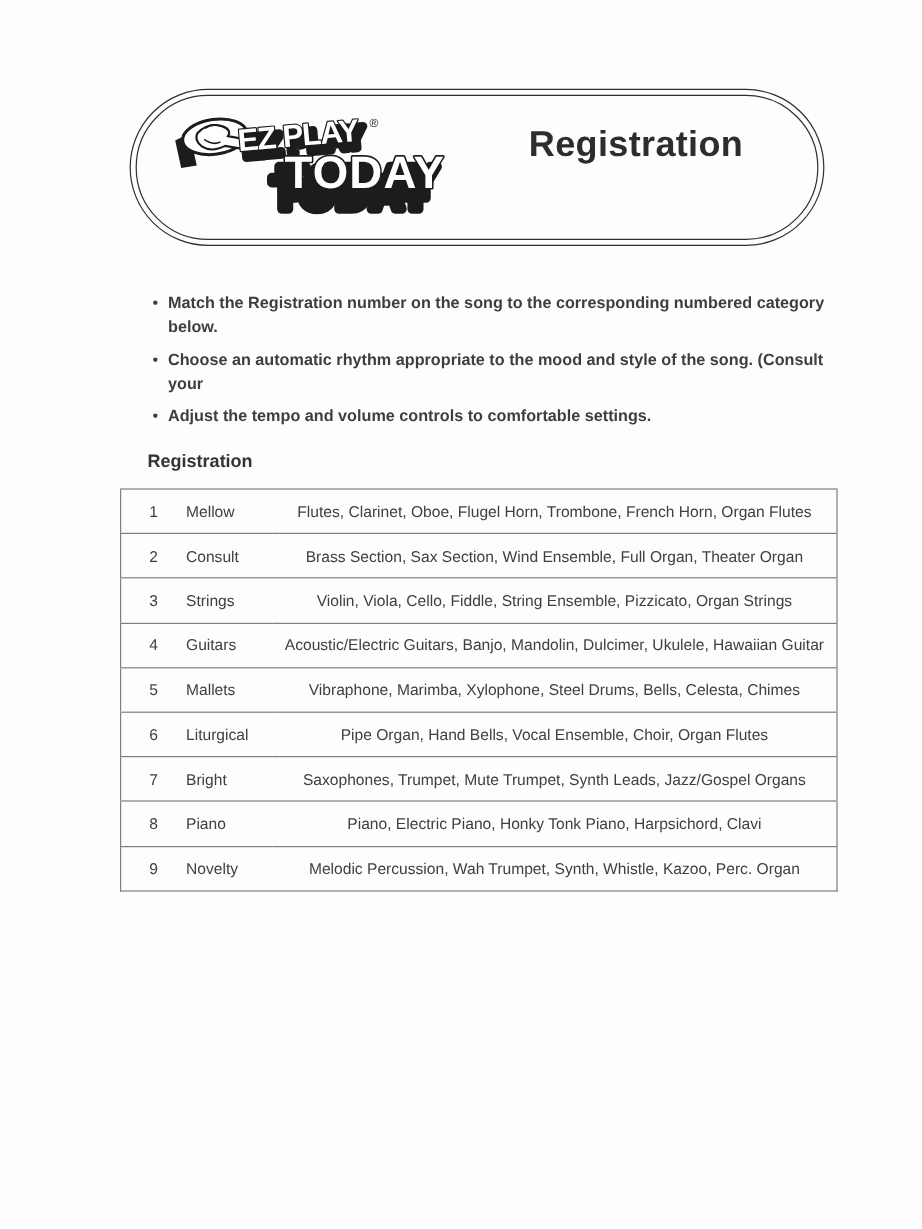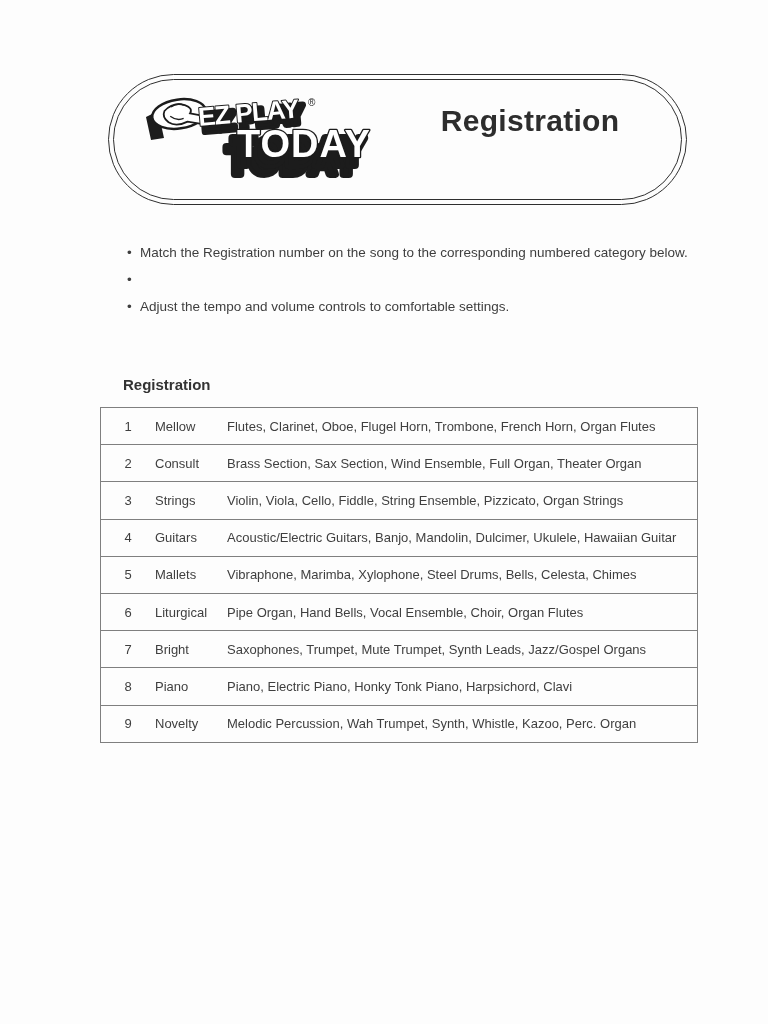--- a/index.html
+++ b/index.html
@@ -30,40 +30,40 @@
     color: #2d2d2d; letter-spacing: 0.3px;
   }
 
   
   .bullets {
     position: absolute; left: 127px; top: 243px; width: 570px;
     font-size: 13.5px; line-height: 20px; color: #3e3e3e;
   }
   .bullet { display: flex; margin-bottom: 7px; }
   .bullet-marker { width: 13px; flex: none; }
-  .bullet-lines { flex: 1; }
+  .bullet-lines { flex: 1; font-weight: bold; }
 
   
   .reg-heading {
     position: absolute; left: 123px; top: 376px;
     font-size: 15px; font-weight: bold; color: #333333;
   }
 
   
   .reg-table {
     position: absolute; left: 100px; top: 407px; width: 598px;
     border-collapse: collapse;
     font-size: 13px; color: #3f3f3f;
   }
   .reg-table, .reg-table td { border: 0; }
   .reg-table { border: 1px solid #7f7f7f; }
   .reg-table td { border-top: 1px solid #7f7f7f; height: 36.2px; padding: 0; }
   .td-num  { width: 54px; text-align: center; }
   .td-cat  { width: 72px; }
-  .td-instr { border-left: 1px solid #7f7f7f; padding-left: 13px; }
+  .td-instr { border-left: 1px solid #7f7f7f; padding-left: 13px; text-align: center; }
 </style>
 </head>
 <body>
 
 <div class="page">
 
   <div class="header-box">
     <div class="header-box-inner"></div>
 
     <svg class="logo-svg" width="300" height="118" viewBox="0 0 300 118">
@@ -97,20 +97,21 @@
   <div class="bullets">
     <div class="bullet">
       <span class="bullet-marker">•</span>
       <span class="bullet-lines">
         <div>Match the Registration number on the song to the corresponding numbered category below.</div>
       </span>
     </div>
     <div class="bullet">
       <span class="bullet-marker">•</span>
       <span class="bullet-lines">
+        <div>Choose an automatic rhythm appropriate to the mood and style of the song. (Consult your</div>
       </span>
     </div>
     <div class="bullet">
       <span class="bullet-marker">•</span>
       <span class="bullet-lines">
         <div>Adjust the tempo and volume controls to comfortable settings.</div>
       </span>
     </div>
   </div>
 

